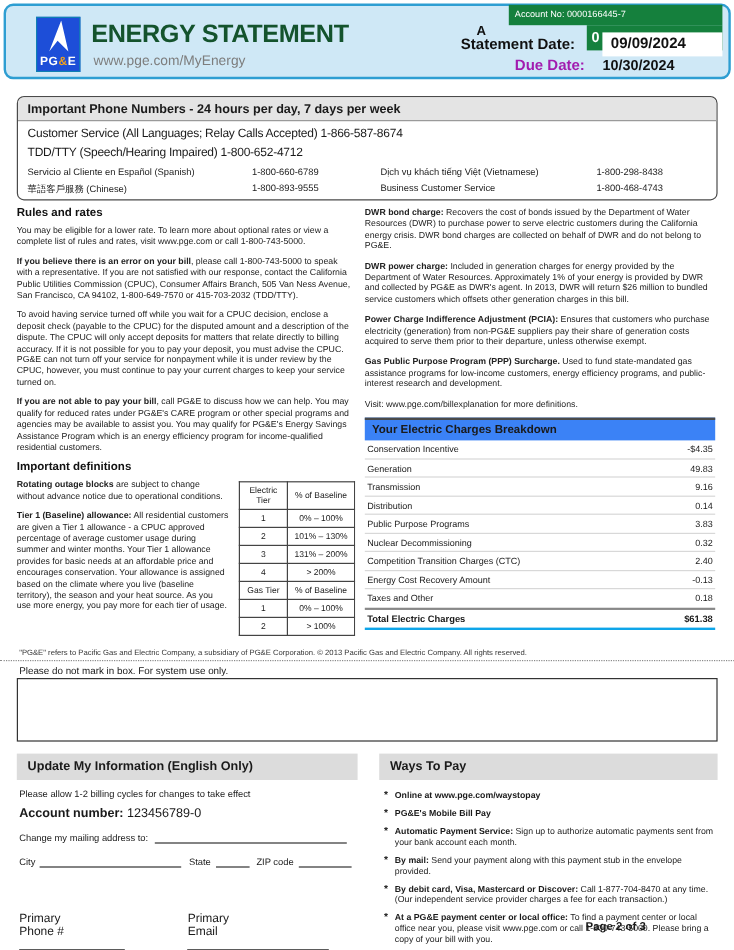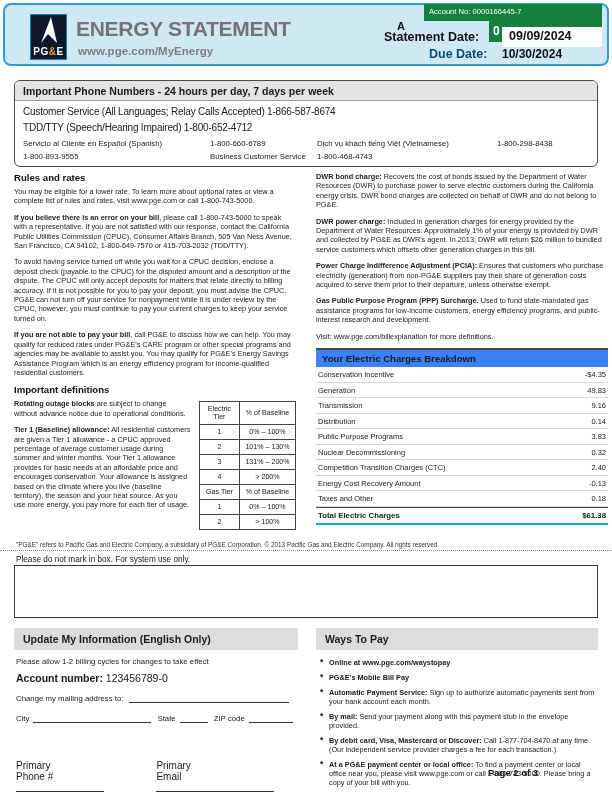--- a/index.html
+++ b/index.html
@@ -8,48 +8,48 @@
     position:relative; width:612px; height:792px; margin:0 auto; background:#fff;
     font-family:"Liberation Sans", sans-serif; color:#1a1a1a; overflow:hidden;
   }
   
   .band {
     position:absolute; left:3px; top:3px; width:606px; height:63px;
     background:#cfe8f6; border:2px solid #2e9ed2; border-radius:8px;
   }
   .logo {
     position:absolute; left:25px; top:9px; width:37px; height:46px;
-    background:#0f172a; border:1px solid #0f7fb4; display:flex; flex-direction:column;
+    background:#1d4ed8; border:1px solid #0f7fb4; display:flex; flex-direction:column;
     align-items:center; justify-content:flex-end; overflow:hidden;
   }
   .logo svg { position:absolute; top:2px; left:6px; }
   .logo-text { position:relative; font-weight:bold; font-size:10px; color:#fff; letter-spacing:0.5px; padding-bottom:2px; }
   .logo-text .amp { color:#f5a21b; }
-  .big-title { position:absolute; left:71px; top:12px; font-size:21px; font-weight:bold; letter-spacing:-0.3px; color:#737373; }
-  .band-url { position:absolute; left:73px; top:40px; font-size:11.5px; color:#7d7d7d;font-weight:bold; }
+  .big-title { position:absolute; left:71px; top:12px; font-size:21px; font-weight:bold; letter-spacing:-0.3px; color:#14532d; }
+  .band-url { position:absolute; left:73px; top:40px; font-size:11.5px; color:#7d7d7d; }
   .blackbox { position:absolute; background:#15803d; color:#fff; overflow:hidden; }
   .acct-box { left:424px; top:4px; width:178px; height:17px; font-size:7.6px; line-height:16px; padding-left:5px; }
   .remnant-a { position:absolute; left:397px; top:20px; font-size:11px; font-weight:bold; color:#111; }
   .stmt-label { position:absolute; left:384px; top:30px; font-size:12.5px; font-weight:bold; color:#111; }
   .box2 { left:489px; top:21px; width:113px; height:21px; font-size:12px; font-weight:bold; line-height:21px; padding-left:4px; }
   .white-date { position:absolute; left:502px; top:27px; width:100px; height:20px; background:#fff;
     font-size:12.5px; font-weight:bold; color:#111; line-height:19px; padding-left:7px; }
-  .due-label { position:absolute; left:429px; top:47px; font-size:12.5px; font-weight:bold; color:#0c4a6e; }
+  .due-label { position:absolute; left:429px; top:47px; font-size:12.5px; font-weight:bold; color:#a21caf; }
   .due-value { position:absolute; left:502px; top:47px; font-size:12px; font-weight:bold; color:#111; }
   
   .phone-box {
     position:absolute; left:14px; top:80px; width:584px; height:87px;
     border:1.6px solid #4a4a4a; border-radius:6px; overflow:hidden; background:#fff;
   }
   .phone-head { background:#e4e4e4; border-bottom:1px solid #9a9a9a; font-size:10.5px; font-weight:bold; padding:4px 8px 3px 8px; }
   .phone-body { padding:3px 8px; }
   .phone-line { font-size:10px; font-weight:normal; letter-spacing:-0.2px; line-height:15.5px; }
   .phone-grid { display:grid; grid-template-columns:187px 107px 180px 100px; font-size:7.8px; margin-top:4px; row-gap:4px; }
   
-  .cols { position:absolute; left:14px; top:172px; width:584px; display:flex; gap:20px; }
+  .cols { position:absolute; left:14px; top:172px; width:584px; display:flex; gap:8px; }
   .colL { flex:0 0 282px; }
   .colR { flex:0 0 292px; }
   h3.sec { font-size:9.6px; font-weight:bold; margin:0 0 4px 0; color:#111; }
   p.para { font-size:7.3px; line-height:9.4px; margin-bottom:7px; color:#222; }
   .defs-wrap { overflow:hidden; }
   
   table.tier { float:right; border-collapse:collapse; margin:2px 0 4px 8px; font-size:7.1px; }
   table.tier td { border:1px solid #444; text-align:center; padding:3px 2px; width:56px; height:13px; }
   table.tier td:first-child { width:40px; }
   table.tier tr.th td { font-size:7.1px; }
@@ -108,20 +108,21 @@
   <div class="phone-box">
     <div class="phone-head">Important Phone Numbers - 24 hours per day, 7 days per week</div>
     <div class="phone-body">
       <div class="phone-line">Customer Service (All Languages; Relay Calls Accepted) 1-866-587-8674</div>
       <div class="phone-line">TDD/TTY (Speech/Hearing Impaired) 1-800-652-4712</div>
       <div class="phone-grid">
         <span>Servicio al Cliente en Español (Spanish)</span>
         <span>1-800-660-6789</span>
         <span>Dịch vụ khách tiếng Việt (Vietnamese)</span>
         <span>1-800-298-8438</span>
+        <span>華語客戶服務 (Chinese)</span>
         <span>1-800-893-9555</span>
         <span>Business Customer Service</span>
         <span>1-800-468-4743</span>
       </div>
     </div>
   </div>
 
   <div class="cols">
     <div class="colL">
       <h3 class="sec">Rules and rates</h3>

